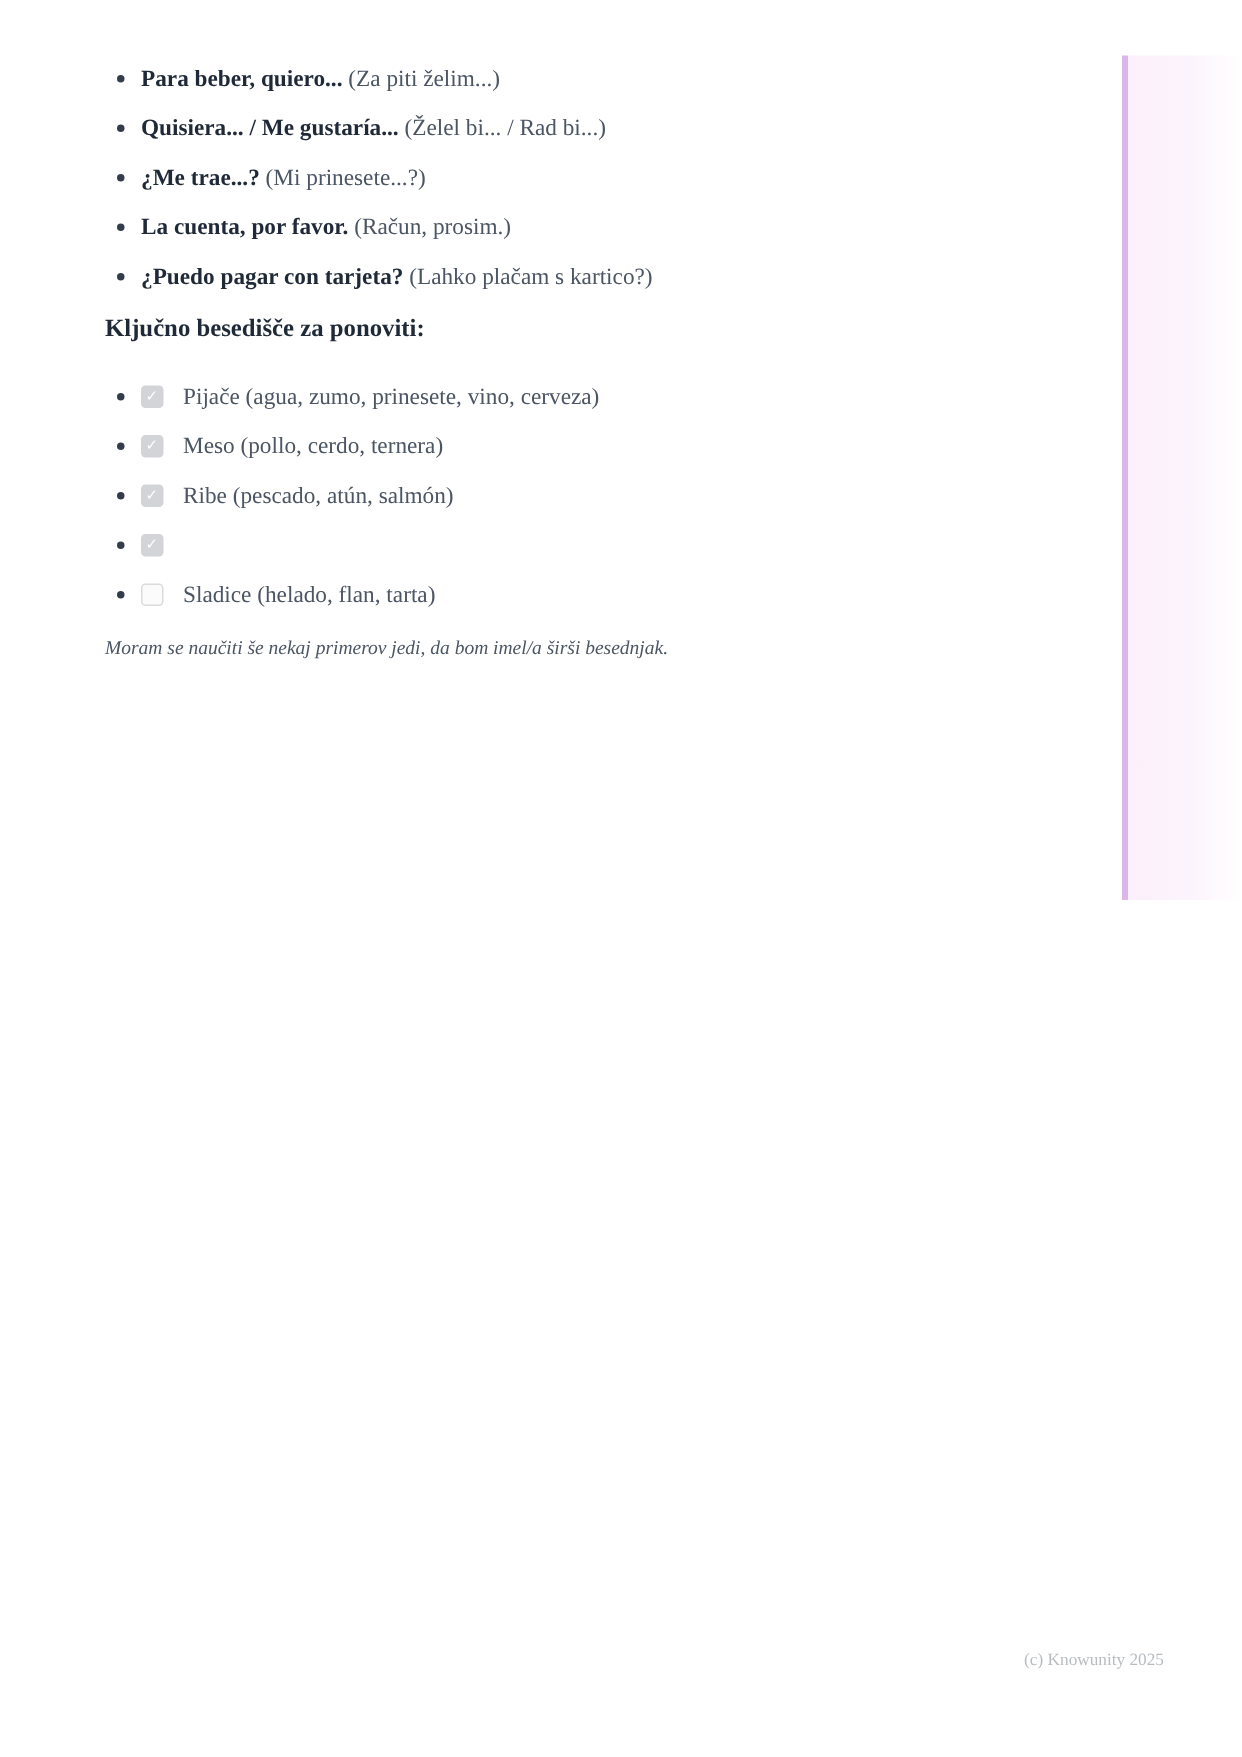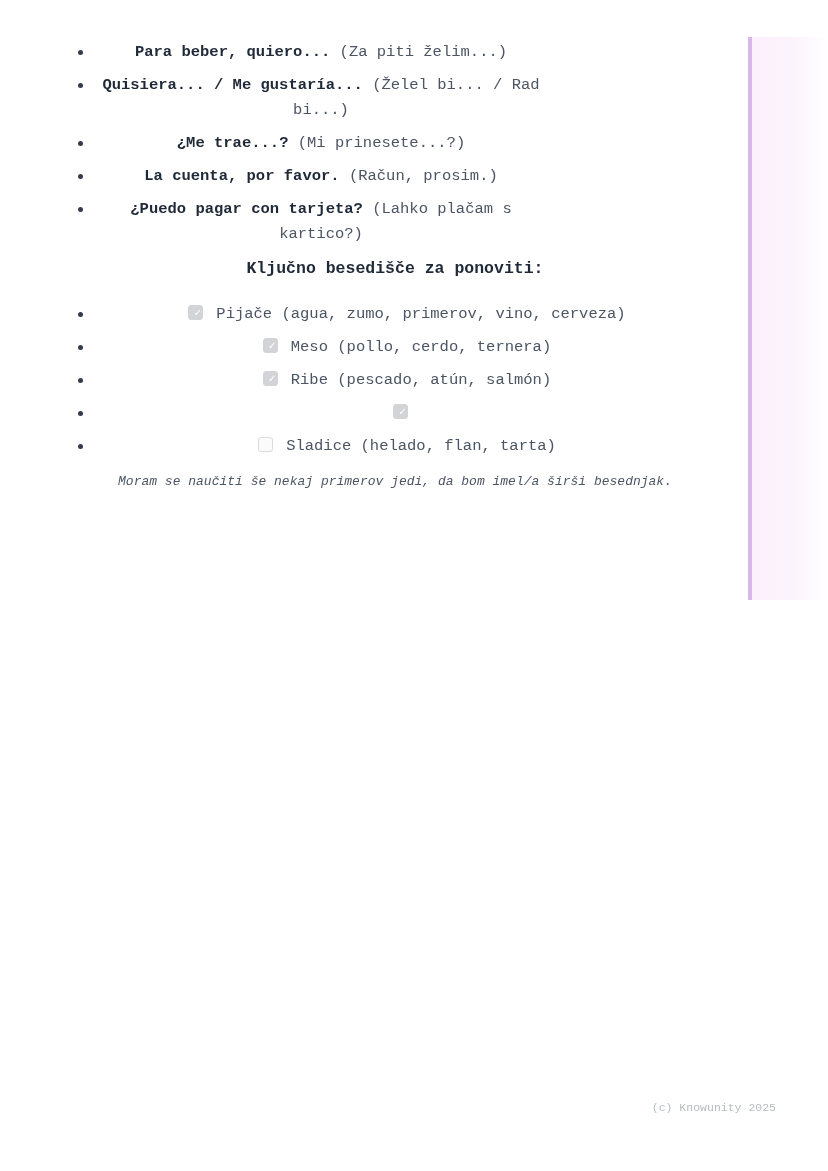--- a/index.html
+++ b/index.html
@@ -5,23 +5,22 @@
   html, body {
     margin: 0;
     padding: 0;
     background: #ffffff;
   }
   .page {
     position: relative;
     width: 828px;
     height: 1171px;
     background: #ffffff;
-    font-family: Liberation Mono, monospace;
+    font-family: Liberation Serif, serif;
     overflow: hidden;
-    text-align: center;
   }
   
   .accent-bar {
     position: absolute;
     left: 748px;
     top: 37px;
     width: 76px;
     height: 563px;
     border-left: 4px solid #dab7e8;
     background: linear-gradient(to right, #fbf0fb 0%, #fcf4fc 55%, #ffffff 100%);
@@ -142,21 +141,21 @@
       <li>
         <span class="es">¿Puedo pagar con tarjeta?</span>
         <span class="sl">(Lahko plačam s kartico?)</span>
       </li>
     </ul>
 
     <div class="vocab-heading">Ključno besedišče za ponoviti:</div>
 
     <ul class="check-list">
       <li>
-        <span class="checkbox checked"></span><span>Pijače (agua, zumo, primerov, vino, cerveza)</span>
+        <span class="checkbox checked"></span><span>Pijače (agua, zumo, prinesete, vino, cerveza)</span>
       </li>
       <li>
         <span class="checkbox checked"></span><span>Meso (pollo, cerdo, ternera)</span>
       </li>
       <li>
         <span class="checkbox checked"></span><span>Ribe (pescado, atún, salmón)</span>
       </li>
       <li>
         <span class="checkbox checked"></span>
       </li>

